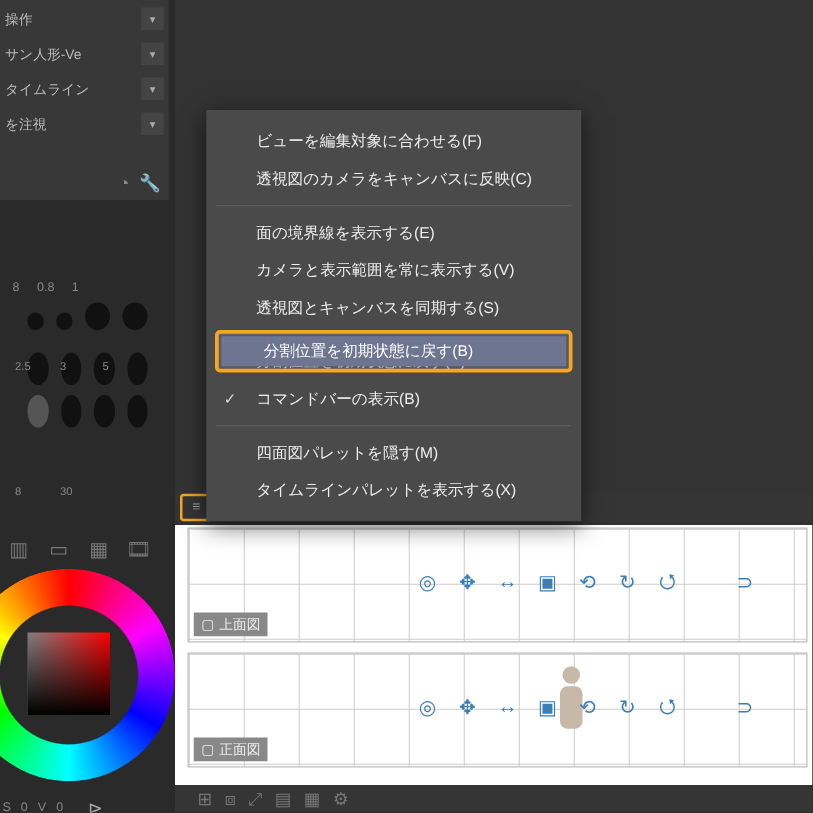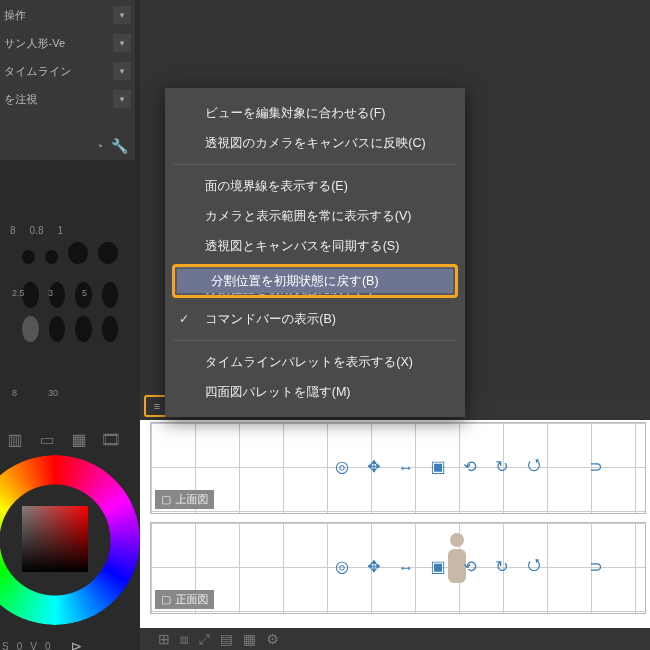--- a/index.html
+++ b/index.html
@@ -297,23 +297,23 @@
   <div class="ctx-sep"></div>
   <div class="ctx-item">
       <span>分割位置を初期状態に戻す(B)</span>
     </div>
   <div class="ctx-item">
     <span class="ctx-check">✓</span>
     <span>コマンドバーの表示(B)</span>
   </div>
   <div class="ctx-sep"></div>
   <div class="ctx-item">
+      <span>四面図パレットを隠す(M)</span>
+    </div>
+  <div class="ctx-item">
       <span>タイムラインパレットを表示する(X)</span>
-    </div>
-  <div class="ctx-item">
-      <span>四面図パレットを隠す(M)</span>
     </div>
 </div>
 <div class="ctx-hl">
   <div class="ctx-hl-inner">
       <span>分割位置を初期状態に戻す(B)</span>
     </div>
 </div>
 
 </body></html>

